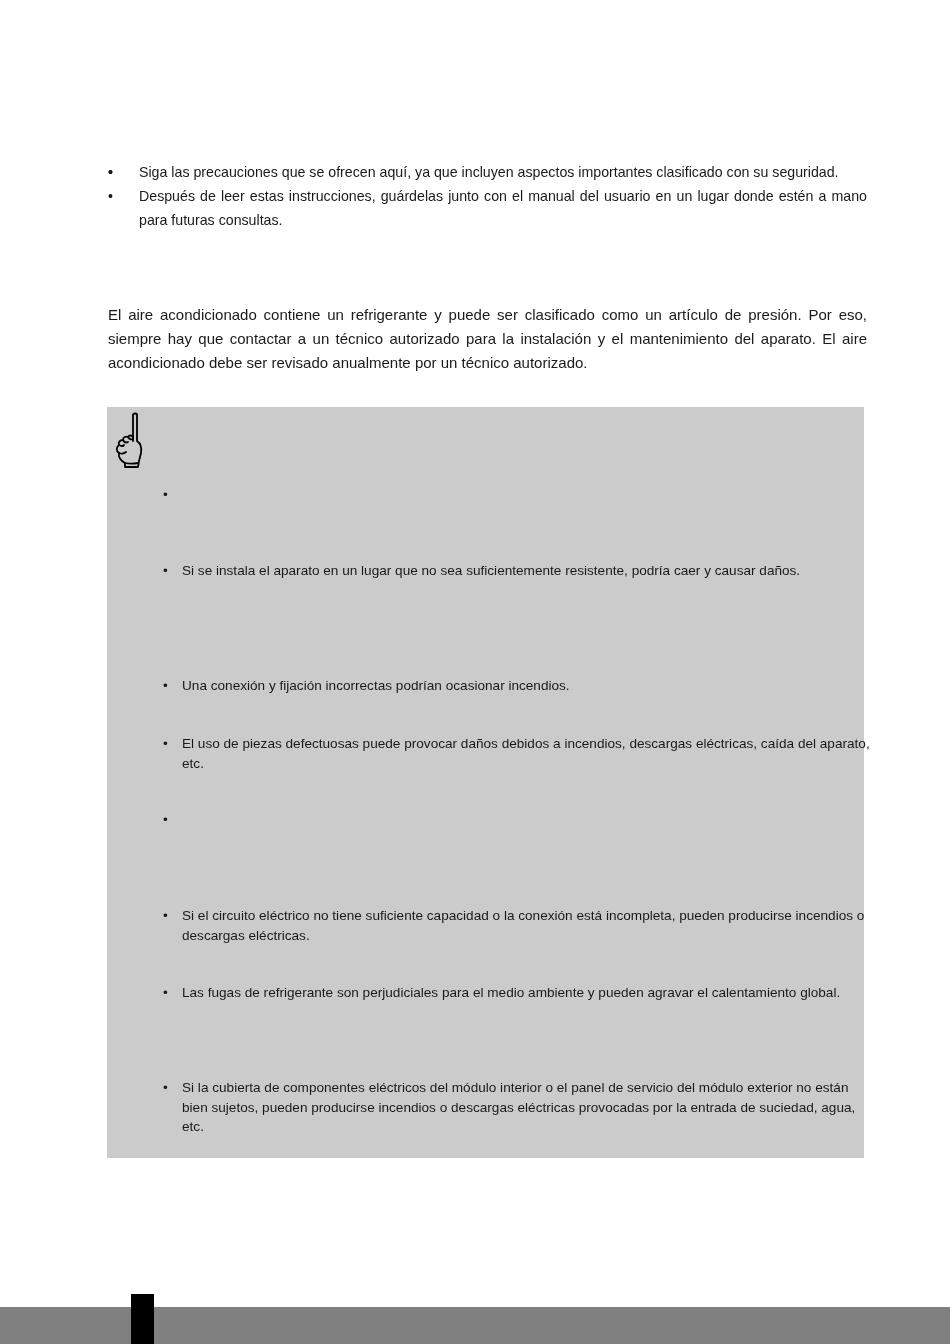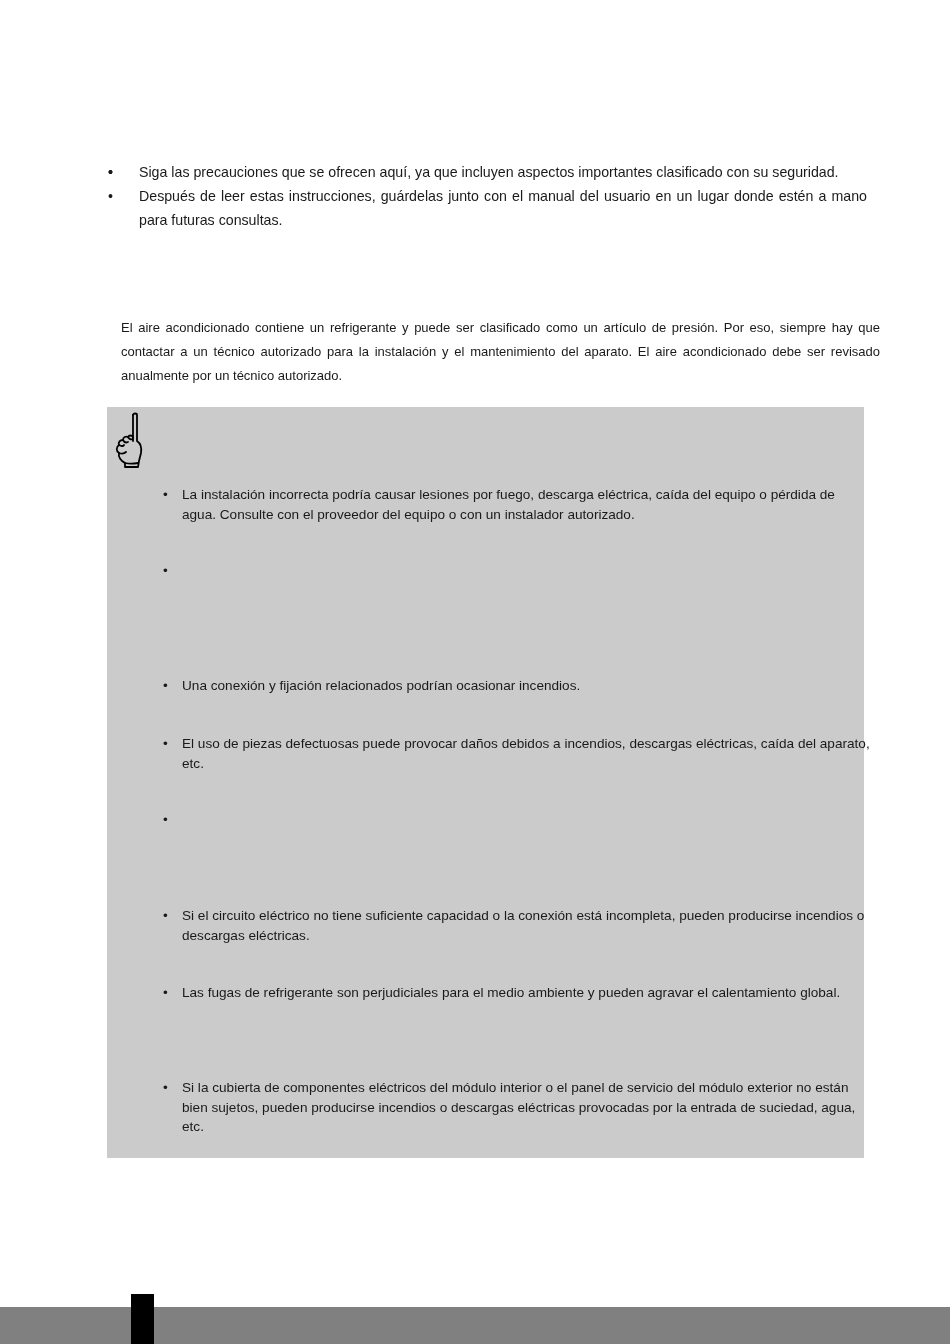--- a/index.html
+++ b/index.html
@@ -4,21 +4,21 @@
 <style>
   html, body { margin: 0; padding: 0; }
   body {
     width: 950px; height: 1344px; position: relative; overflow: hidden;
     background: #ffffff; color: #1a1a1a;
     font-family: "Liberation Sans", "DejaVu Sans", sans-serif;
   }
   .intro-list { position: absolute; left: 108px; top: 160px; width: 759px; margin: 0; padding: 0; list-style: none; }
   .intro-list li { position: relative; padding-left: 31px; font-size: 14.2px; line-height: 24px; text-align: justify; }
   .intro-list li .bullet { position: absolute; left: 0; top: 0; }
-  .paragraph { position: absolute; left: 108px; top: 303px; width: 759px; margin: 13px; font-size: 13px; line-height: 24px; text-align: justify; }
+  .paragraph { position: absolute; left: 108px; top: 303px; width: 759px; margin: 0; font-size: 15px; line-height: 24px; text-align: justify; }
   .warning-box { position: absolute; left: 107px; top: 407px; width: 757px; height: 751px; background: #cbcbcb; }
   .hand-icon { position: absolute; left: 6px; top: 4px; width: 34px; height: 58px; }
   .warn-item { position: absolute; left: 56px; width: 690px; font-size: 13.6px; line-height: 19.5px; padding-left: 19px; }
   .warn-item .bullet { position: absolute; left: 0; top: 0; }
   .footer-bar { position: absolute; left: 0; top: 1307px; width: 950px; height: 37px; background: #808080; }
   .footer-tab { position: absolute; left: 131px; top: 1294px; width: 23px; height: 50px; background: #000000; }
 </style>
 </head>
 <body>
 
@@ -37,23 +37,23 @@
       <path d="M20 4 L20 30"></path>
       <path d="M6 42 C3 40 3 36 6 34 C5 31 7 29 10 29 C10 26 13 25 15 26 C16 24 19 24 20 26"></path>
       <path d="M6 34 C8 35 10 36 11 34"></path>
       <path d="M10 29 C11 31 13 32 15 31"></path>
       <path d="M15 26 C16 28 18 29 20 28"></path>
       <path d="M6 42 C9 43 11 43 13 41"></path>
       <path d="M12 52 C16 53 20 53 25 52"></path>
     </g>
   </svg>
 
-  <div class="warn-item" style="top:78px"><span class="bullet">•</span><span>La instalación incorrecta podría causar lesiones por fuego, descarga eléctrica, caída del equipo o pérdida de agua. Consulte con el proveedor del equipo o con un instalador autorizado.</span></div>
-  <div class="warn-item" style="top:154px"><span class="bullet">•</span></div>
-  <div class="warn-item" style="top:269px"><span class="bullet">•</span><span>Una conexión y fijación relacionados podrían ocasionar incendios.</span></div>
+  <div class="warn-item" style="top:78px"><span class="bullet">•</span></div>
+  <div class="warn-item" style="top:154px"><span class="bullet">•</span><span>Si se instala el aparato en un lugar que no sea suficientemente resistente, podría caer y causar daños.</span></div>
+  <div class="warn-item" style="top:269px"><span class="bullet">•</span><span>Una conexión y fijación incorrectas podrían ocasionar incendios.</span></div>
   <div class="warn-item" style="top:327px"><span class="bullet">•</span><span>El uso de piezas defectuosas puede provocar daños debidos a incendios, descargas eléctricas, caída del aparato, etc.</span></div>
   <div class="warn-item" style="top:403px"><span class="bullet">•</span></div>
   <div class="warn-item" style="top:499px"><span class="bullet">•</span><span>Si el circuito eléctrico no tiene suficiente capacidad o la conexión está incompleta, pueden producirse incendios o descargas eléctricas.</span></div>
   <div class="warn-item" style="top:576px"><span class="bullet">•</span><span>Las fugas de refrigerante son perjudiciales para el medio ambiente y pueden agravar el calentamiento global.</span></div>
   <div class="warn-item" style="top:671px"><span class="bullet">•</span><span>Si la cubierta de componentes eléctricos del módulo interior o el panel de servicio del módulo exterior no están bien sujetos, pueden producirse incendios o descargas eléctricas provocadas por la entrada de suciedad, agua, etc.</span></div>
 </div>
 
 <div class="footer-bar"></div>
 <div class="footer-tab"></div>
 

